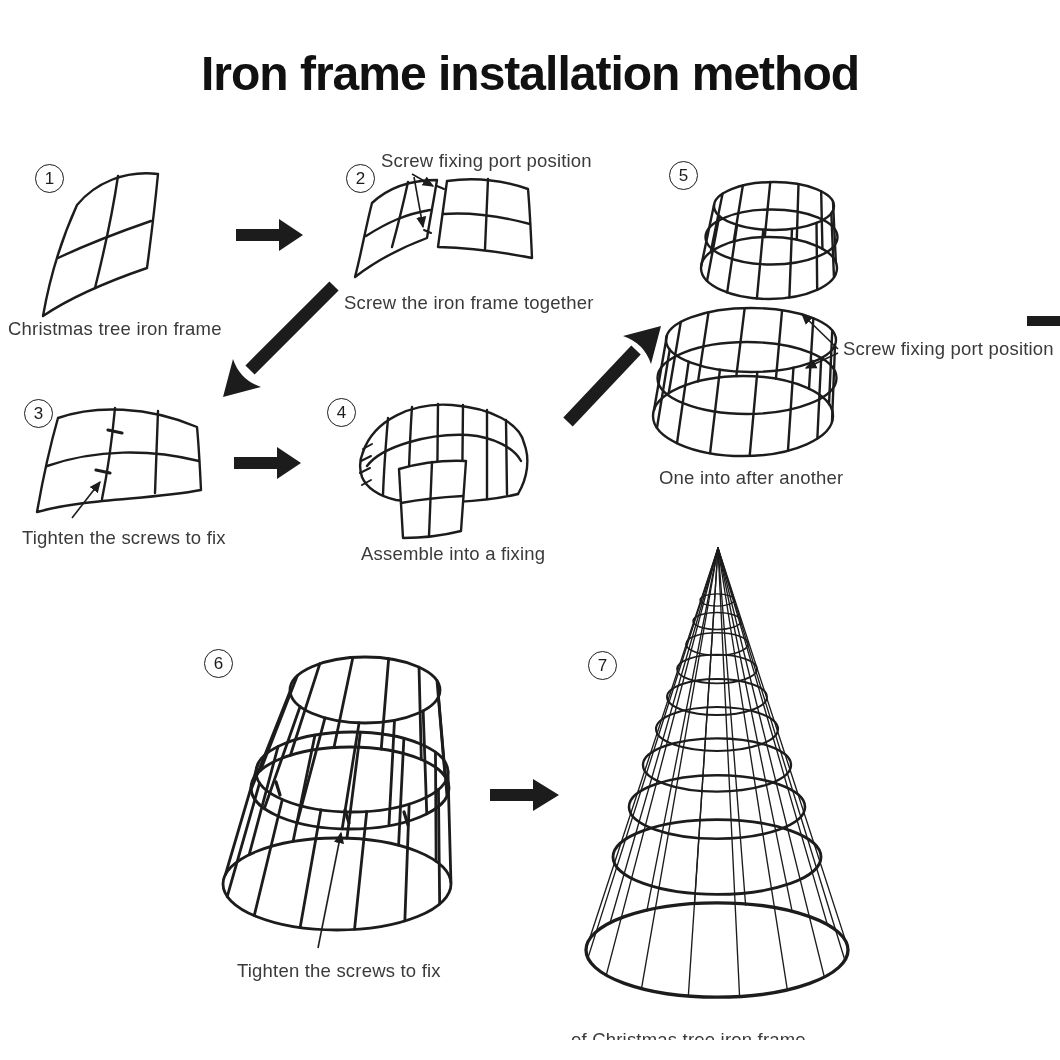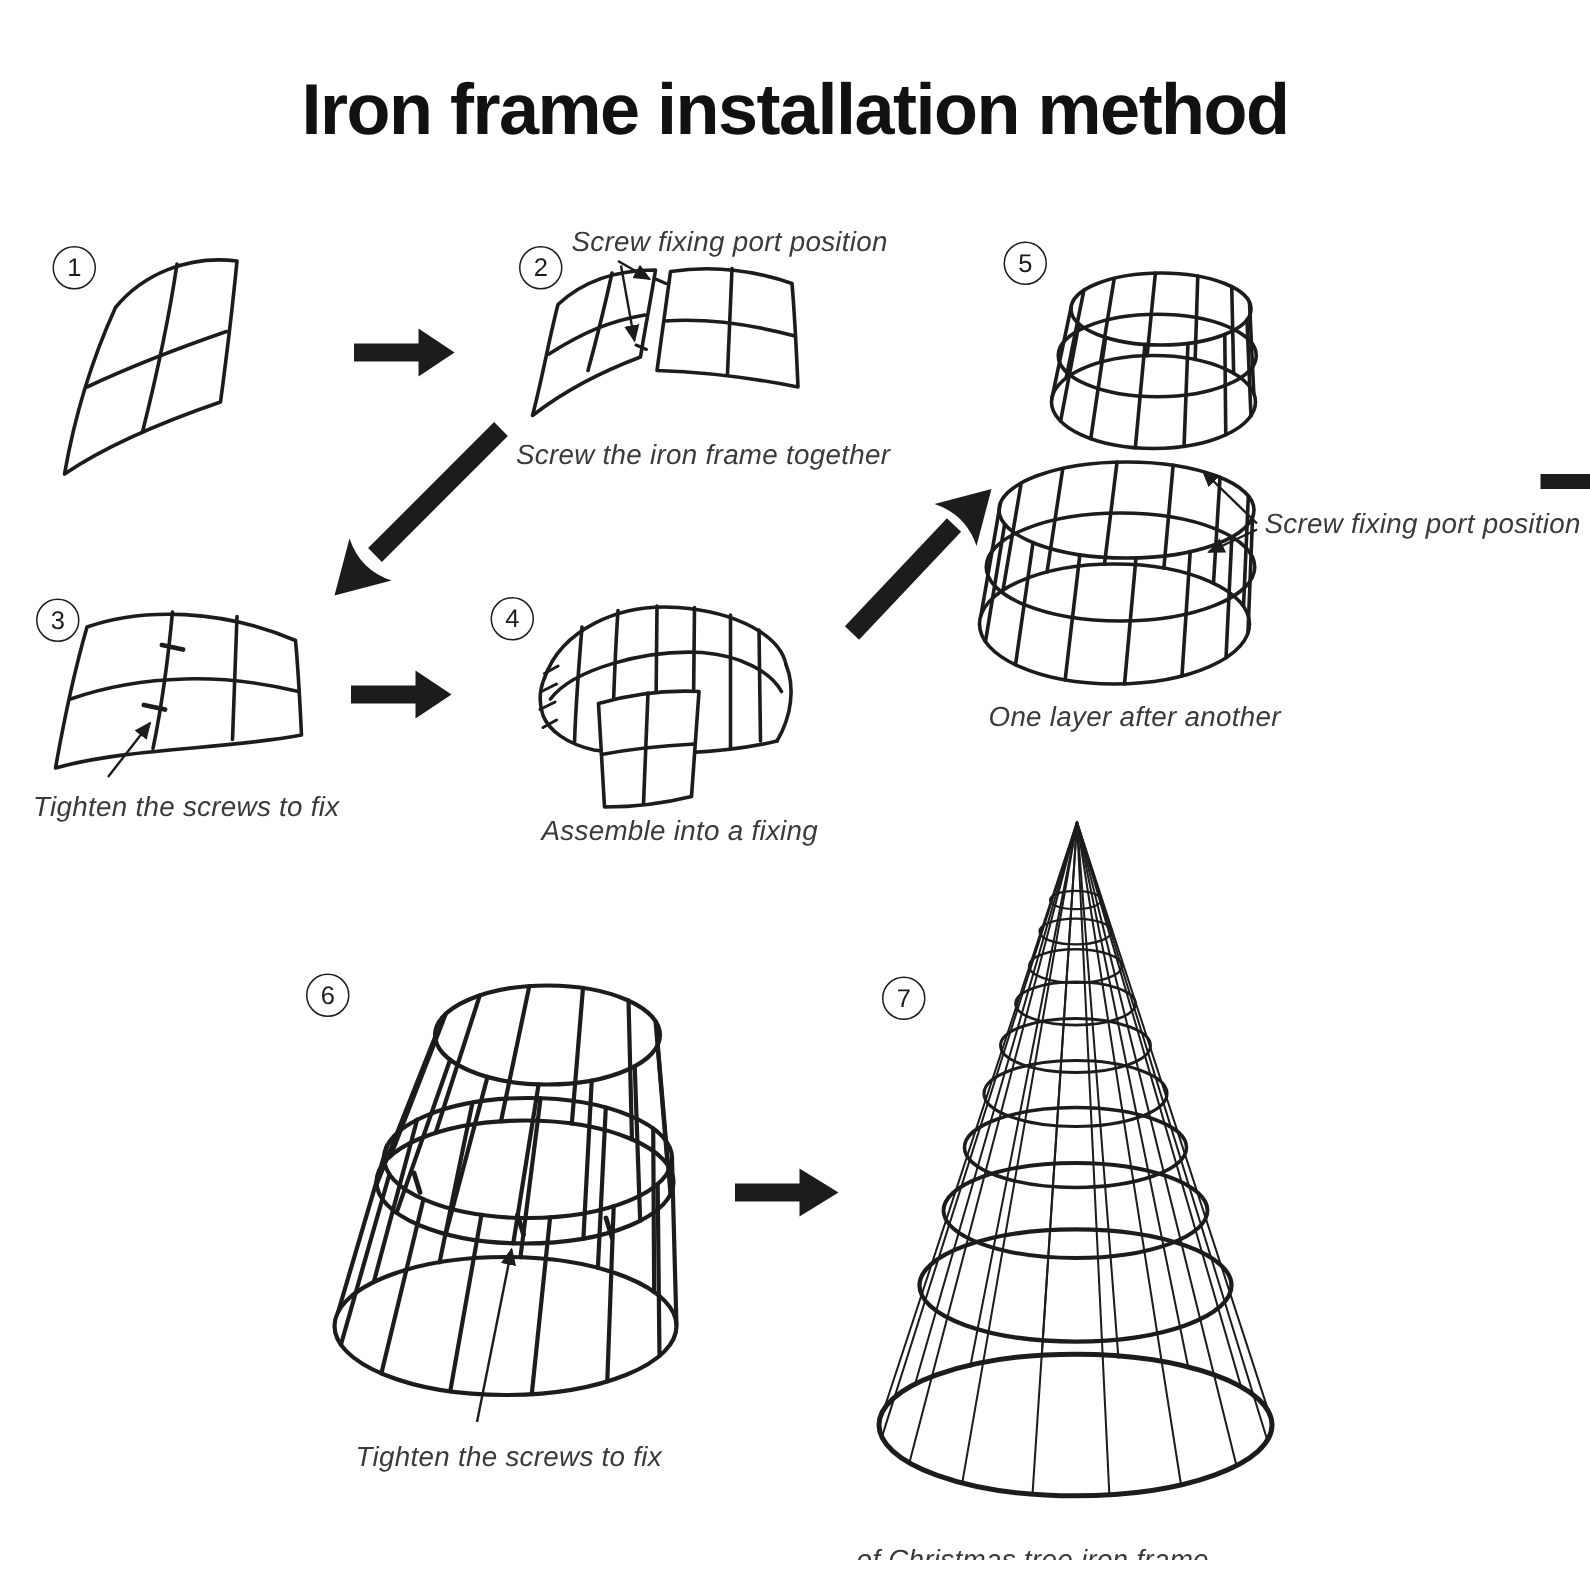--- a/index.html
+++ b/index.html
@@ -4,21 +4,21 @@
 <style>
   html,body{margin:0;padding:0;background:#fff;}
   .canvas{position:relative;width:1060px;height:1040px;background:var(--background,#fff);overflow:hidden;
           font-family:"Liberation Sans",sans-serif;}
   .art{position:absolute;left:0;top:0;}
   .title{position:absolute;top:46px;left:0;width:100%;text-align:center;
          font-weight:700;font-size:48px;letter-spacing:-1px;color:var(--title-text,#111);}
   .badge{position:absolute;width:27px;height:27px;border:1.8px solid var(--ink,#1c1c1c);border-radius:50%;
          display:flex;align-items:center;justify-content:center;
          font-size:17px;line-height:1;color:var(--ink,#1c1c1c);background:#fff;}
-  .lbl{position:absolute;font-size:18.5px;color:var(--label-text,#3a3a3a);white-space:nowrap;letter-spacing:.2px;font-style:italic;}
+  .lbl{position:absolute;font-size:18.5px;color:var(--label-text,#3a3a3a);white-space:nowrap;letter-spacing:.2px;}
   .wire{fill:none;stroke:var(--ink,#1c1c1c);stroke-width:2.4;stroke-linecap:round;stroke-linejoin:round;}
   .wire-n{fill:none;stroke:var(--ink,#1c1c1c);stroke-linecap:round;}
   .thin{fill:none;stroke:var(--ink,#1c1c1c);stroke-width:1.6;}
   .tick{fill:none;stroke:var(--ink,#1c1c1c);stroke-width:3.2;stroke-linecap:round;}
   .tick2{fill:none;stroke:var(--ink,#1c1c1c);stroke-width:2;stroke-linecap:round;}
   .solid{fill:var(--ink,#1c1c1c);stroke:none;}
   .shaft{fill:none;stroke:var(--ink,#1c1c1c);stroke-width:13;}
   .whiteface{fill:#fff;stroke:var(--ink,#1c1c1c);stroke-width:2.4;stroke-linejoin:round;}
 </style>
 </head>
@@ -220,22 +220,23 @@
   <div class="title">Iron frame installation method</div>
 
   <div class="badge" style="left:35px;top:164px">1</div>
   <div class="badge" style="left:346px;top:164px">2</div>
   <div class="badge" style="left:24px;top:399px">3</div>
   <div class="badge" style="left:327px;top:398px">4</div>
   <div class="badge" style="left:669px;top:161px">5</div>
   <div class="badge" style="left:204px;top:649px">6</div>
   <div class="badge" style="left:588px;top:651px">7</div>
 
+  <div class="lbl" style="left:8px;top:318px">Christmas tree iron frame</div>
   <div class="lbl" style="left:381px;top:150px">Screw fixing port position</div>
   <div class="lbl" style="left:344px;top:292px">Screw the iron frame together</div>
   <div class="lbl" style="left:22px;top:527px">Tighten the screws to fix</div>
   <div class="lbl" style="left:361px;top:543px">Assemble into a fixing</div>
   <div class="lbl" style="left:843px;top:338px">Screw fixing port position</div>
-  <div class="lbl" style="left:659px;top:467px">One layer after another</div>
+  <div class="lbl" style="left:659px;top:467px">One into after another</div>
   <div class="lbl" style="left:237px;top:960px">Tighten the screws to fix</div>
   <div class="lbl" style="left:571px;top:1029px">of Christmas tree iron frame.</div>
 
 </div>
 
 </body></html>

